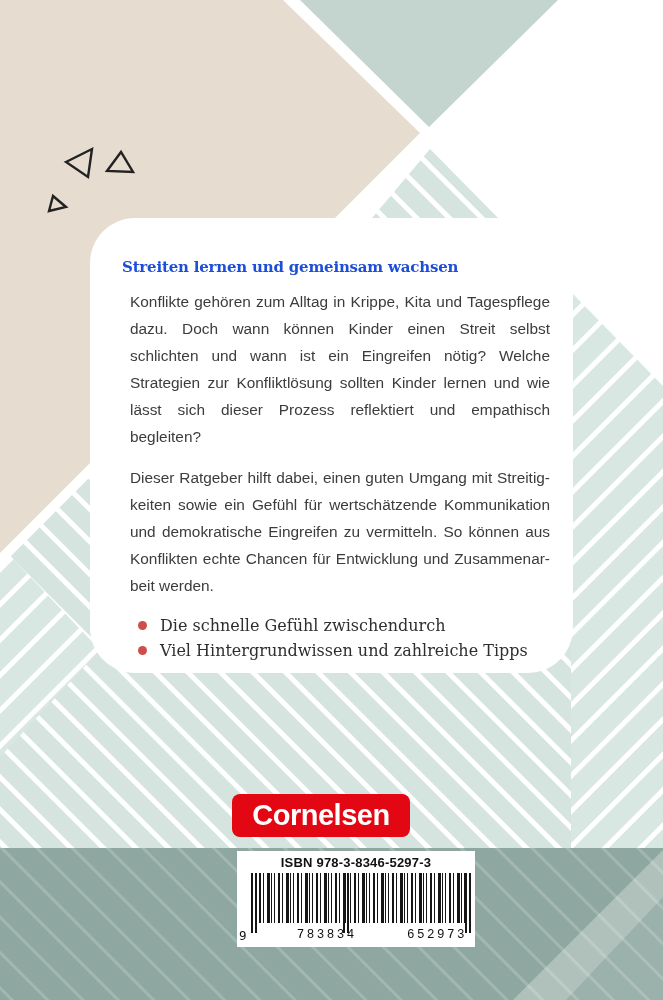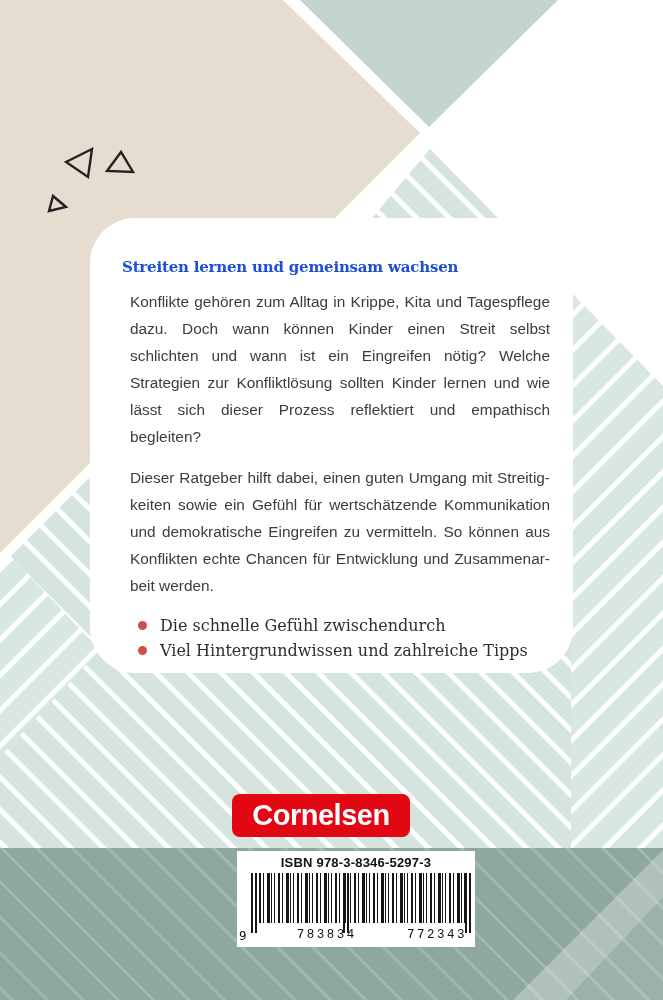--- a/index.html
+++ b/index.html
@@ -123,17 +123,17 @@
     <div class="bars"></div>
     <div class="guard g1"></div>
     <div class="guard g2"></div>
     <div class="guard g3"></div>
     <div class="guard g4"></div>
     <div class="guard g5"></div>
     <div class="guard g6"></div>
     <div class="digits">
       <span class="lead">9</span>
       <span class="grp">783834</span>
-      <span class="grp">772343</span>
+      <span class="grp">652973</span>
     </div>
   </div>
 
 </div>
 
 </body></html>

